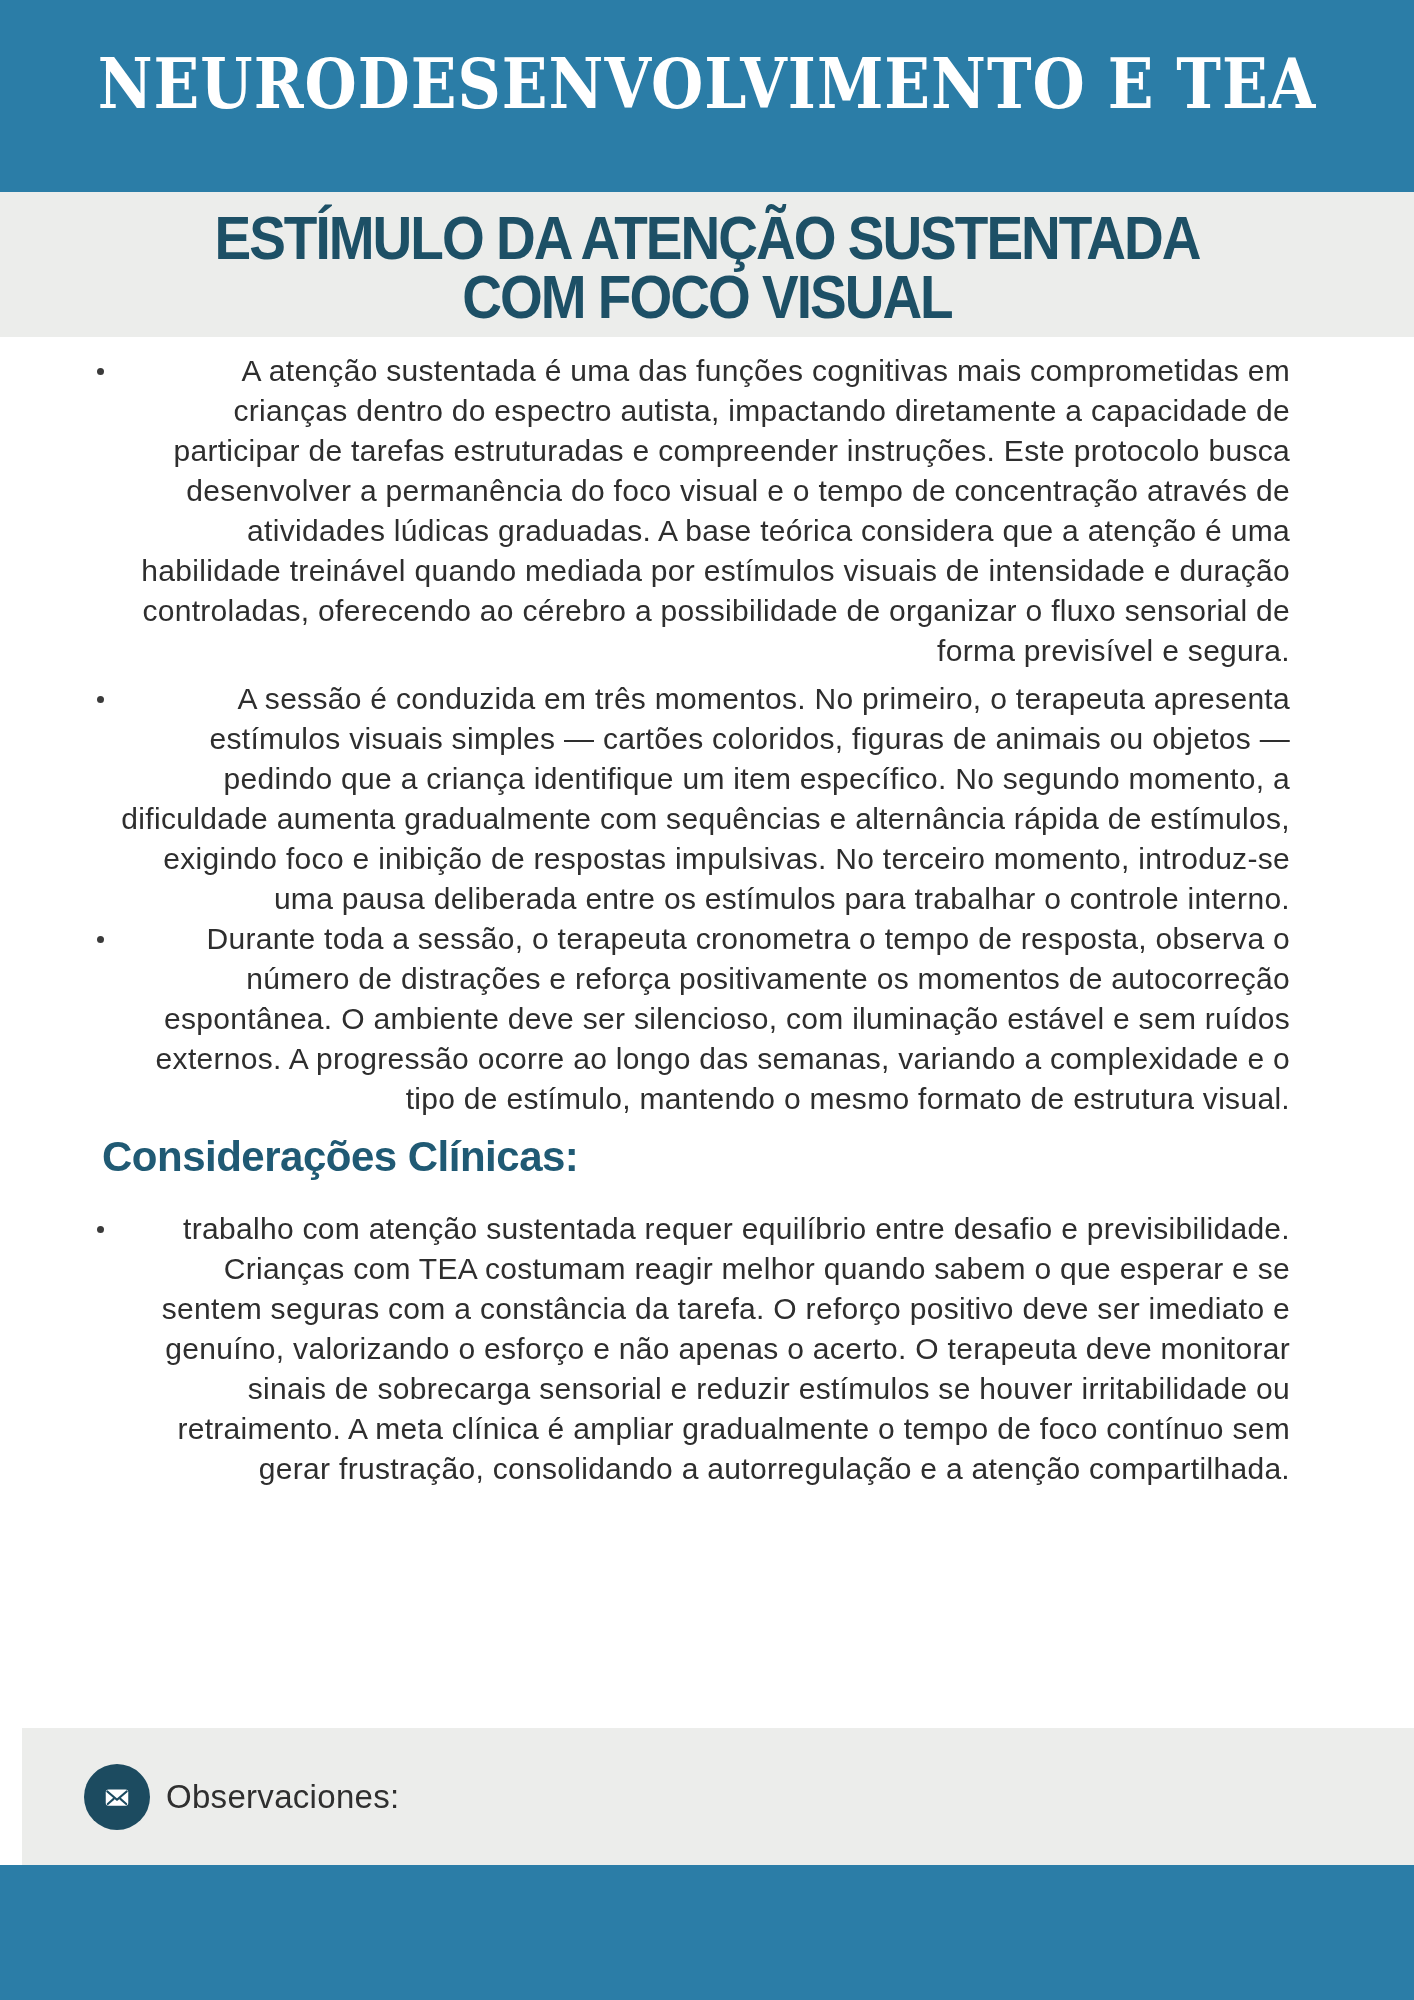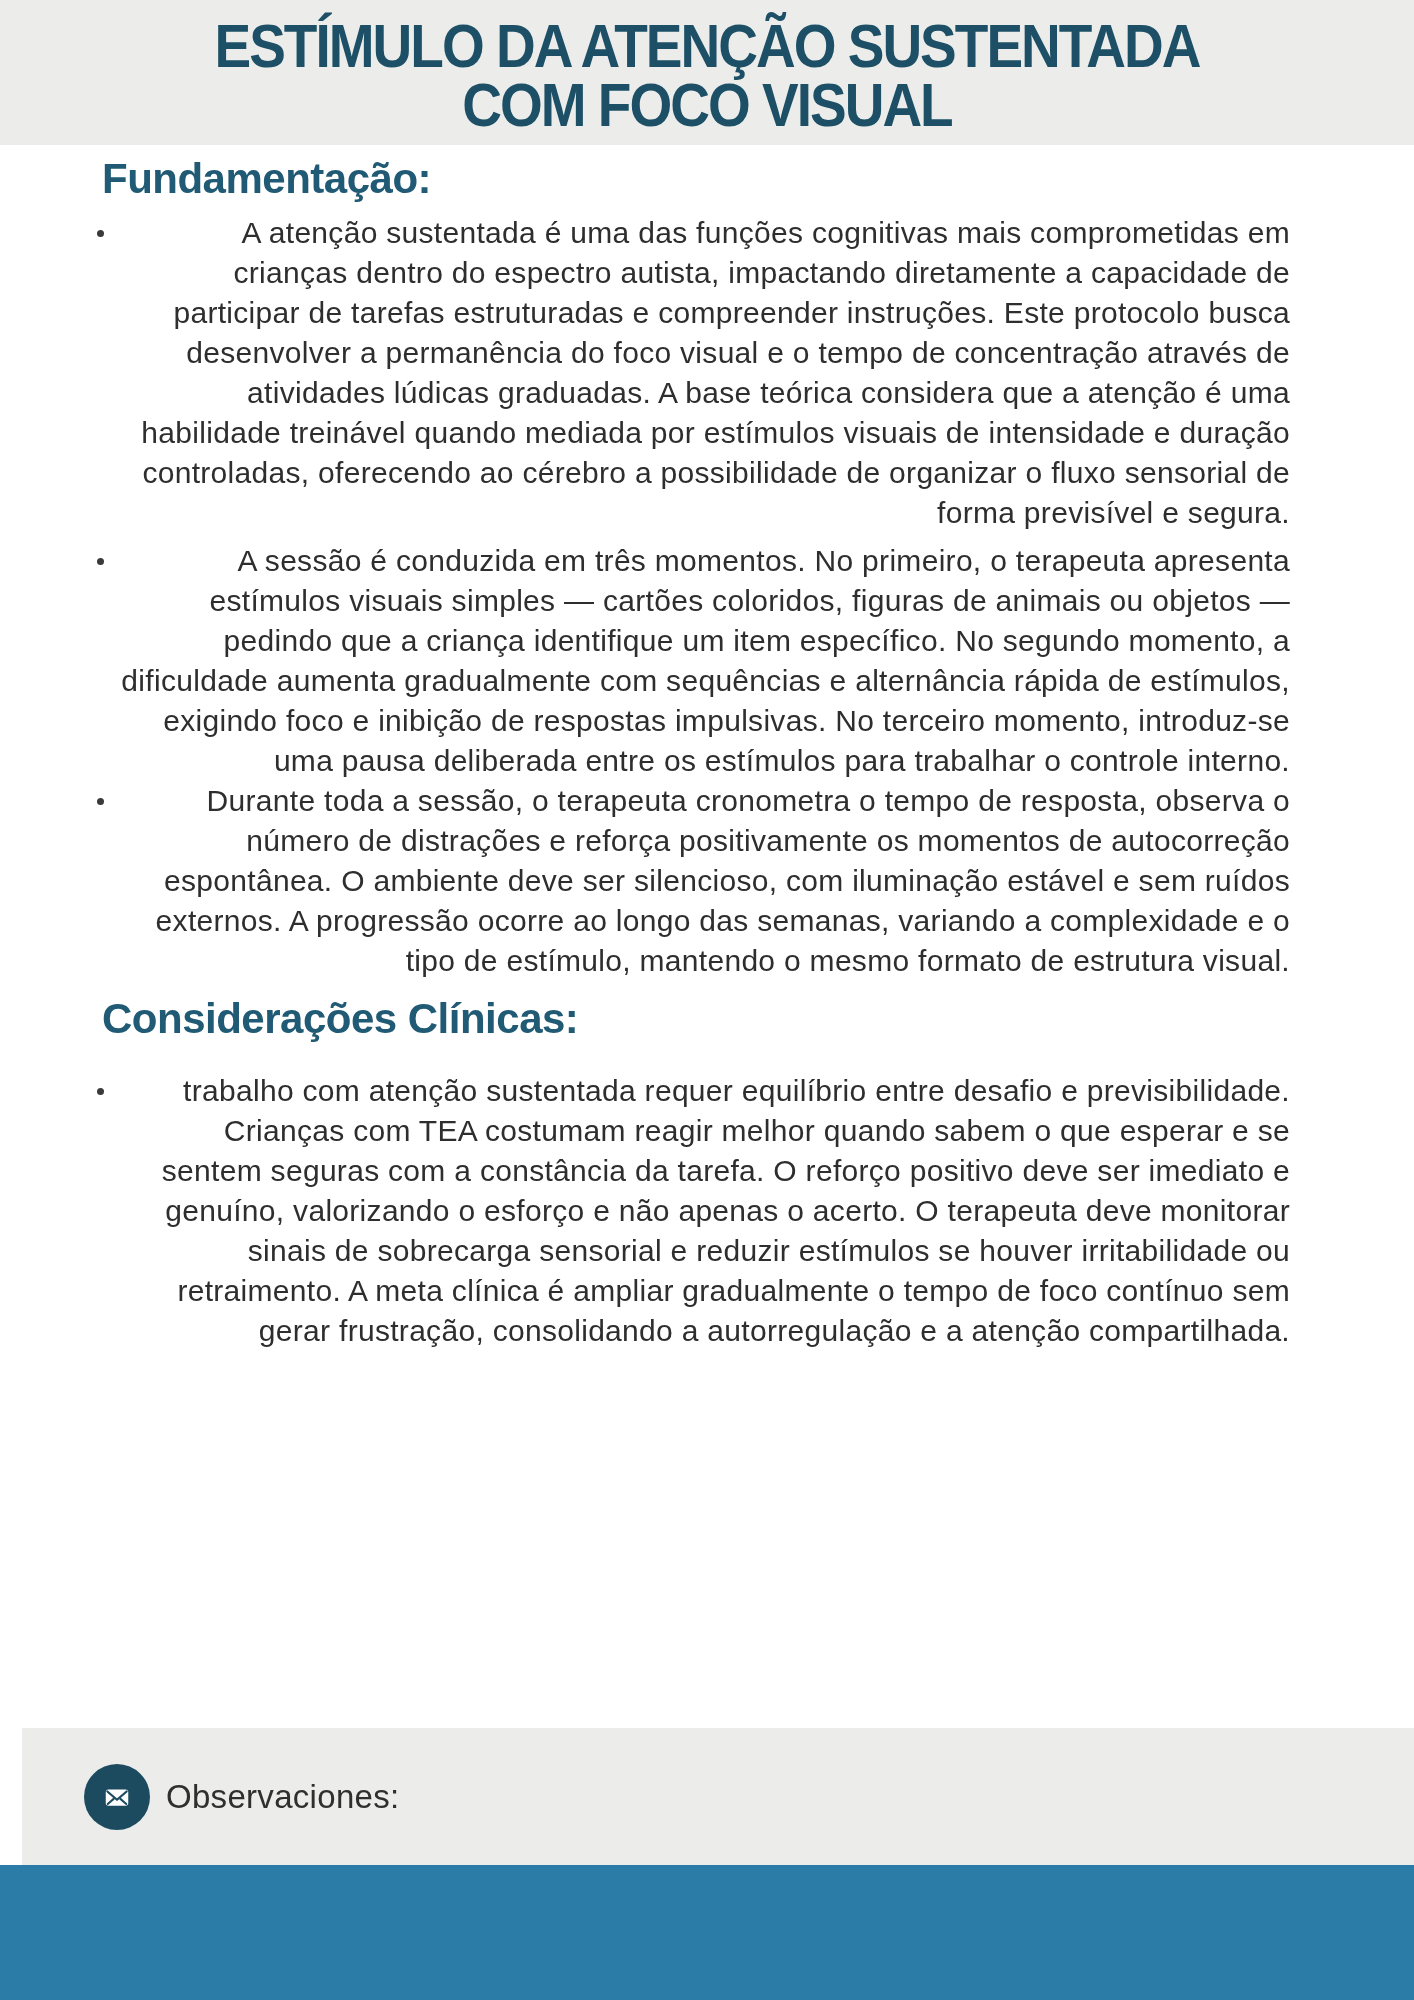--- a/index.html
+++ b/index.html
@@ -101,29 +101,31 @@
   .band-footer{
     height:135px;flex:0 0 135px;
     background:#2b7da7;
   }
 </style>
 </head>
 <body>
 
 <div class="page">
 
+  <header class="band-header">
+    <div class="doc-title">NEURODESENVOLVIMENTO E TEA</div>
+  </header>
 
   <div class="band-subtitle">
     <div class="subtitle-line">ESTÍMULO DA ATENÇÃO SUSTENTADA</div>
     <div class="subtitle-line">COM FOCO VISUAL</div>
   </div>
 
   <main class="content">
 
-    <h2>Fundamentação:</h2>
     <ul>
       <li>A atenção sustentada é uma das funções cognitivas mais comprometidas em crianças dentro do espectro autista, impactando diretamente a capacidade de participar de tarefas estruturadas e compreender instruções. Este protocolo busca desenvolver a permanência do foco visual e o tempo de concentração através de atividades lúdicas graduadas. A base teórica considera que a atenção é uma habilidade treinável quando mediada por estímulos visuais de intensidade e duração controladas, oferecendo ao cérebro a possibilidade de organizar o fluxo sensorial de forma previsível e segura.</li>
     </ul>
 
     <ul>
       <li>A sessão é conduzida em três momentos. No primeiro, o terapeuta apresenta estímulos visuais simples — cartões coloridos, figuras de animais ou objetos — pedindo que a criança identifique um item específico. No segundo momento, a dificuldade aumenta gradualmente com sequências e alternância rápida de estímulos, exigindo foco e inibição de respostas impulsivas. No terceiro momento, introduz-se uma pausa deliberada entre os estímulos para trabalhar o controle interno.</li>
       <li> Durante toda a sessão, o terapeuta cronometra o tempo de resposta, observa o número de distrações e reforça positivamente os momentos de autocorreção espontânea. O ambiente deve ser silencioso, com iluminação estável e sem ruídos externos. A progressão ocorre ao longo das semanas, variando a complexidade e o tipo de estímulo, mantendo o mesmo formato de estrutura visual.</li>
     </ul>
 
     <h2 class="spaced">Considerações Clínicas:</h2>

